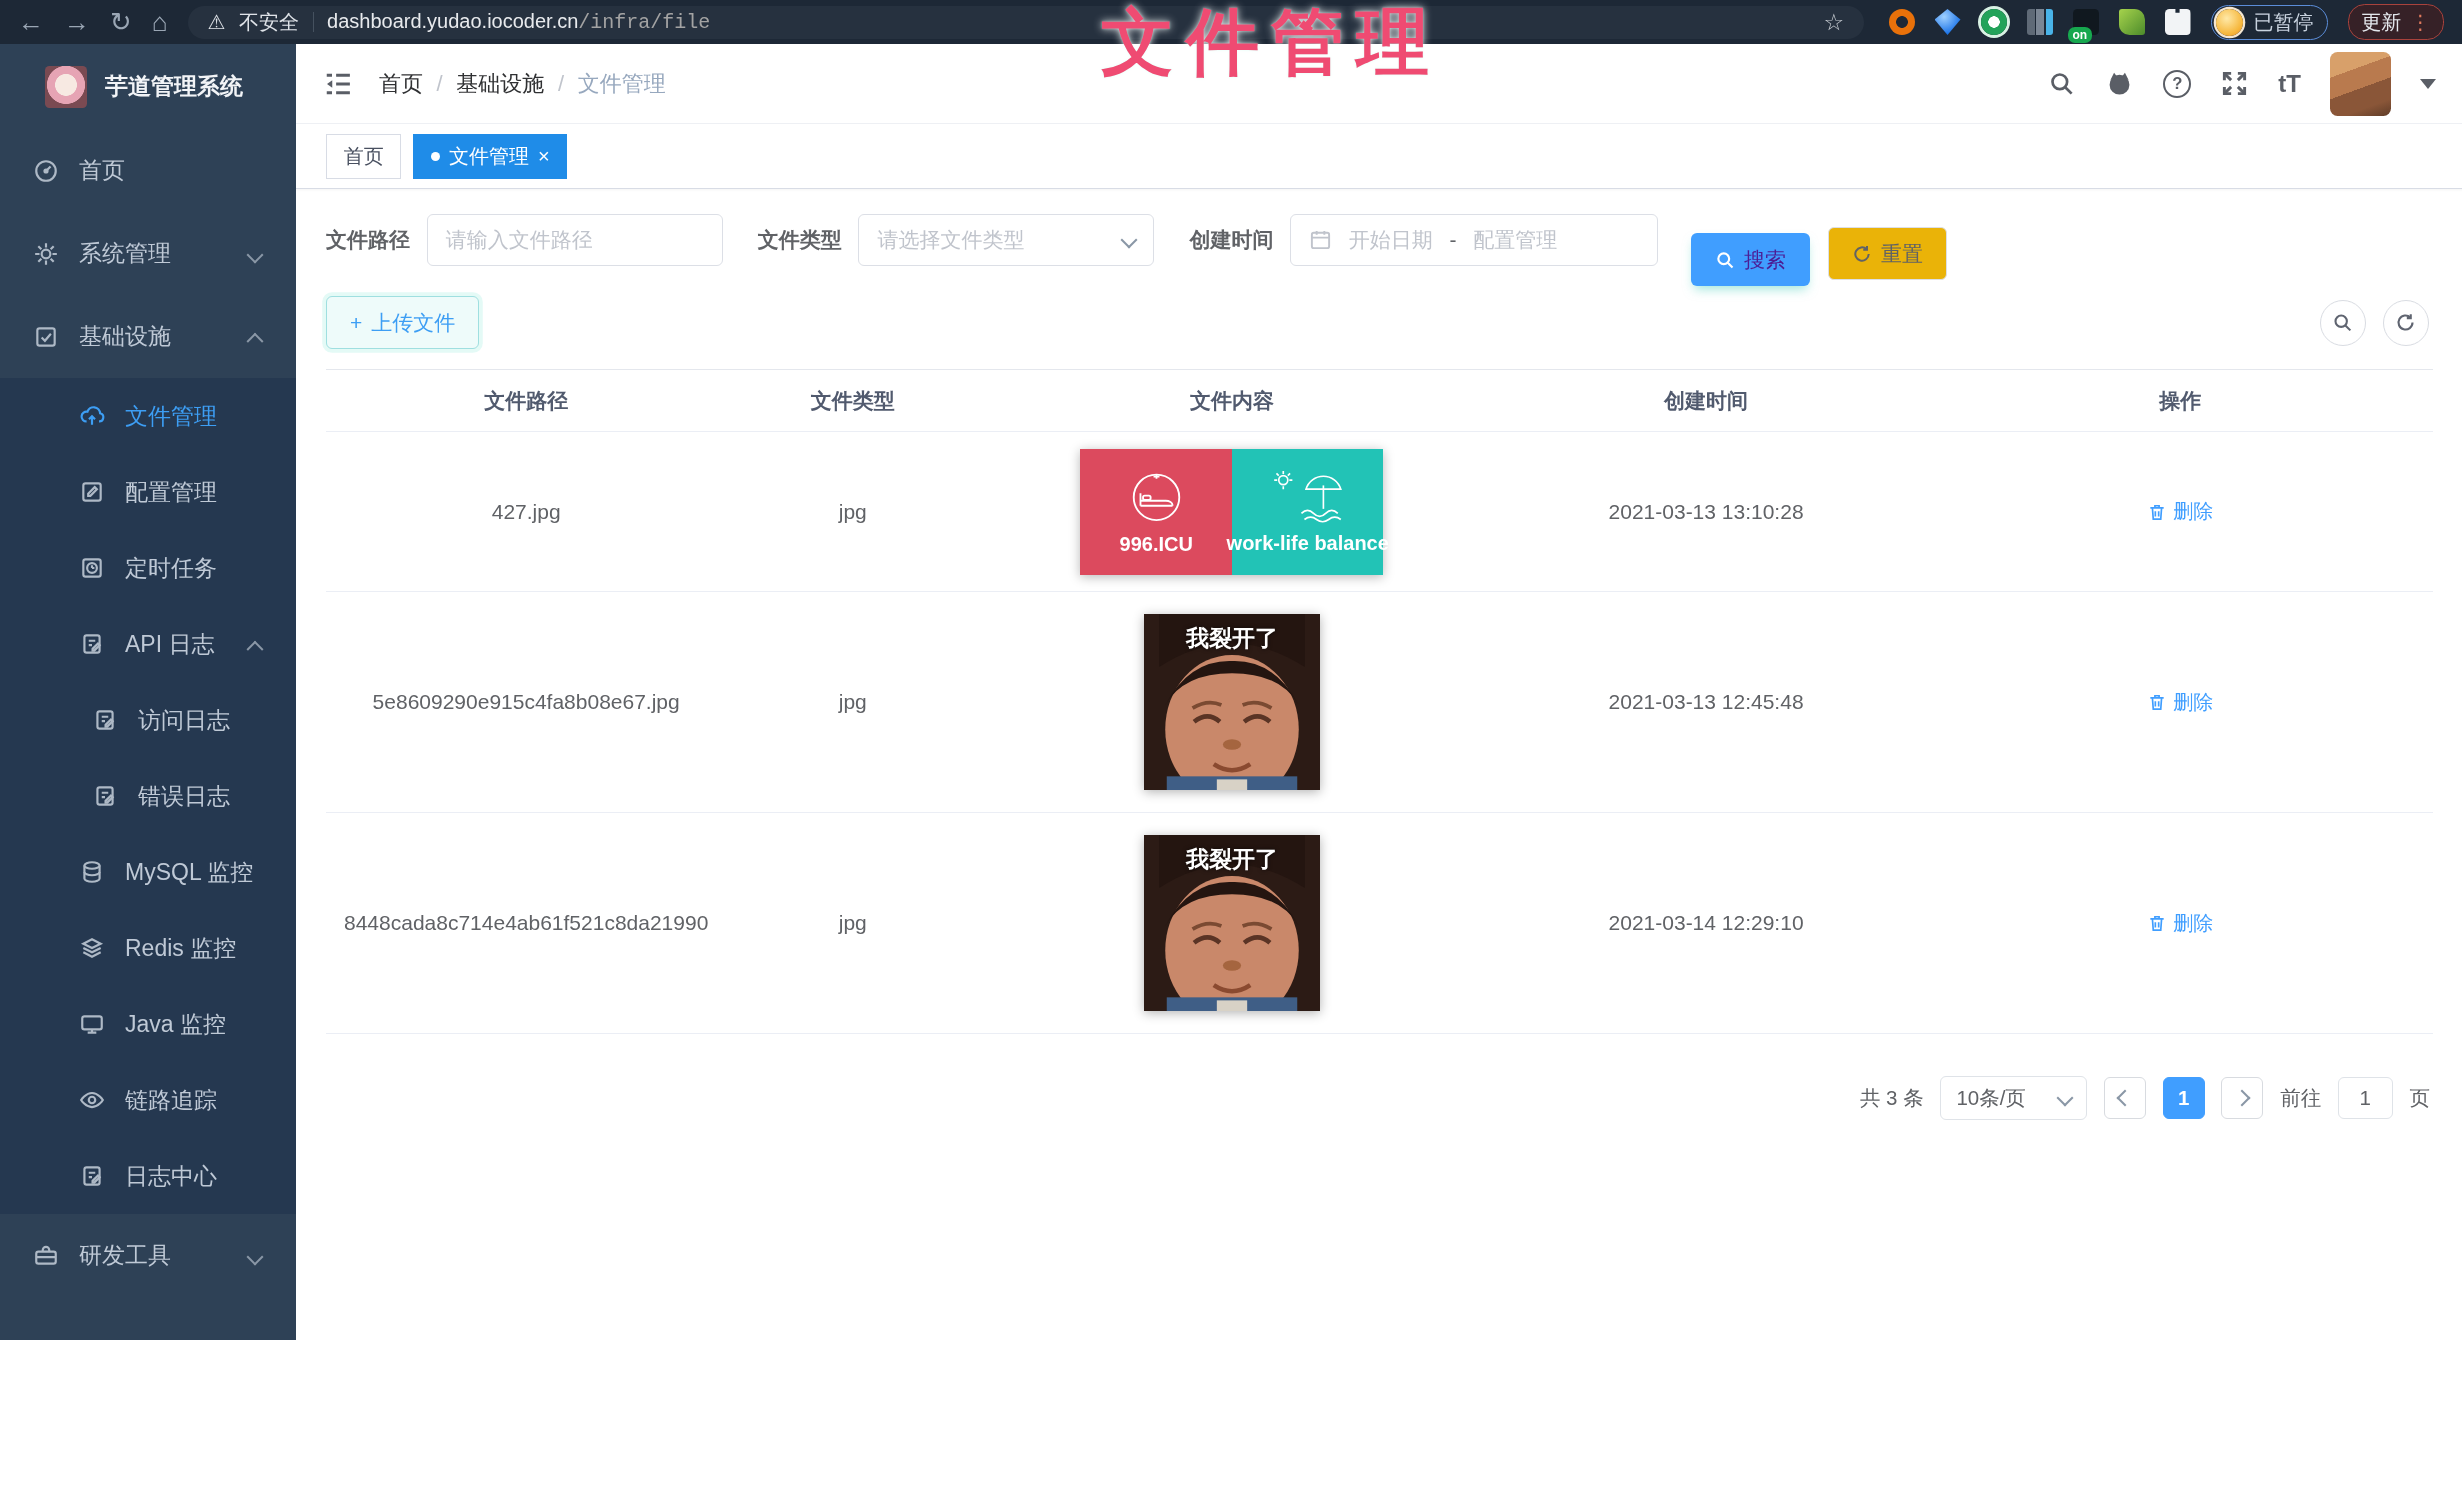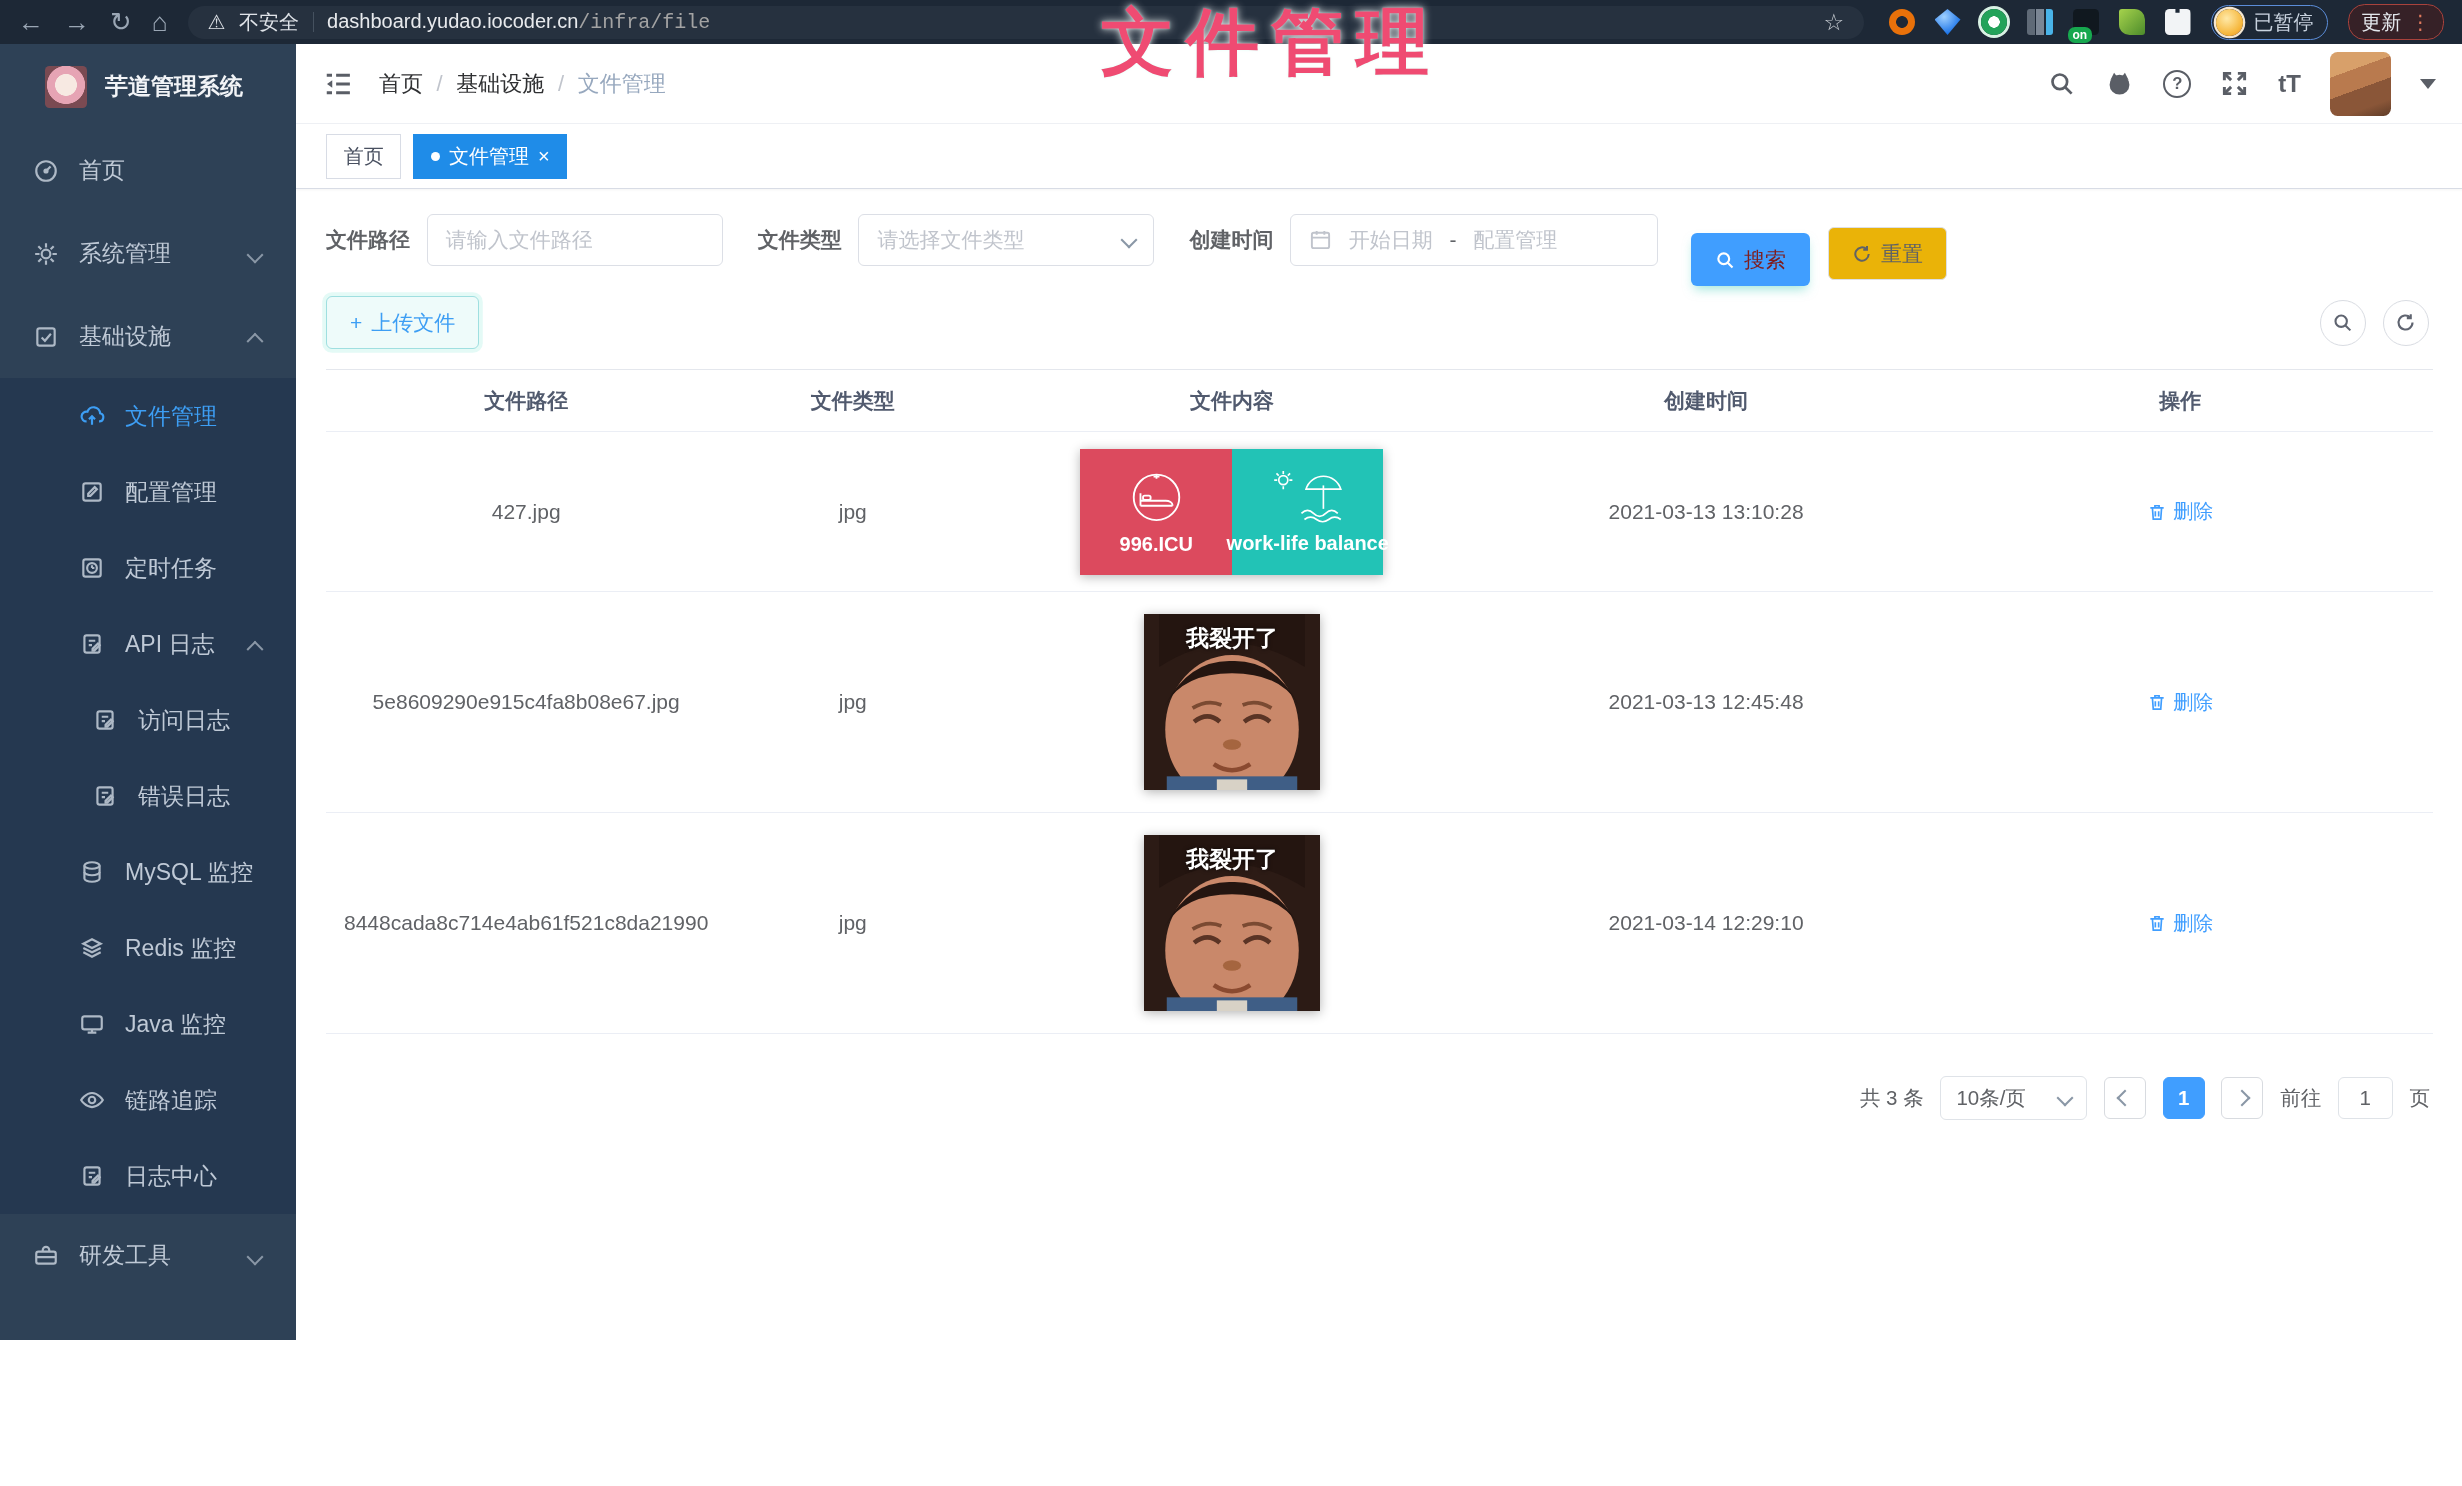--- a/index.html
+++ b/index.html
@@ -92,21 +92,21 @@
   .filter-row{display:flex;align-items:center;height:55px;gap:0;}
   .f-label{font-size:21px;font-weight:bold;color:#606266;margin-right:16.7px;white-space:nowrap;}
   .f-input{height:52px;box-sizing:border-box;border:0.8px solid #dcdfe6;border-radius:6px;background:#fff;
     display:flex;align-items:center;padding:0 18px;font-size:21px;color:#c0c4cc;}
   .f-path{width:296px;margin-right:35px;}
   .f-select{width:296px;margin-right:35px;justify-content:space-between;cursor:pointer;}
   .f-date{width:368px;margin-right:33px;gap:16.7px;}
   .date-sep{color:#606266;}
   .btn{height:53px;box-sizing:border-box;border-radius:6px;font-size:21px;display:inline-flex;
     align-items:center;gap:9px;padding:0 23px;cursor:pointer;border:0.8px solid transparent;}
-  .btn-primary{background:#409eff;color:#7f1d1d;box-shadow:0 6px 10.6px -3px rgba(80,210,190,.55);margin-top:40px;}
+  .btn-primary{background:#409eff;color:#4c1d95;box-shadow:0 6px 10.6px -3px rgba(80,210,190,.55);margin-top:40px;}
   .btn-plain{background:#eab308;border-color:#dcdfe6;color:#606266;margin-left:18px;margin-top:28px;}
   .btn-upload{background:#eefbfa;border:1.5px solid #9fdfe0;color:#3d9ef4;box-shadow:0 0 0 3.8px rgba(130,230,215,.22);}
 
   .toolbar-row{margin-top:29px;display:flex;align-items:center;justify-content:space-between;}
   .circle-btns{display:flex;gap:16.7px;margin-right:4.5px;}
   .circle-btn{width:44px;height:44px;border-radius:50%;border:0.8px solid #d9dce2;background:#fff;
     display:inline-flex;align-items:center;justify-content:center;color:#5f6470;cursor:pointer;}
 
   
   .table{margin-top:20px;border-top:0.8px solid #e4e7ed;}

